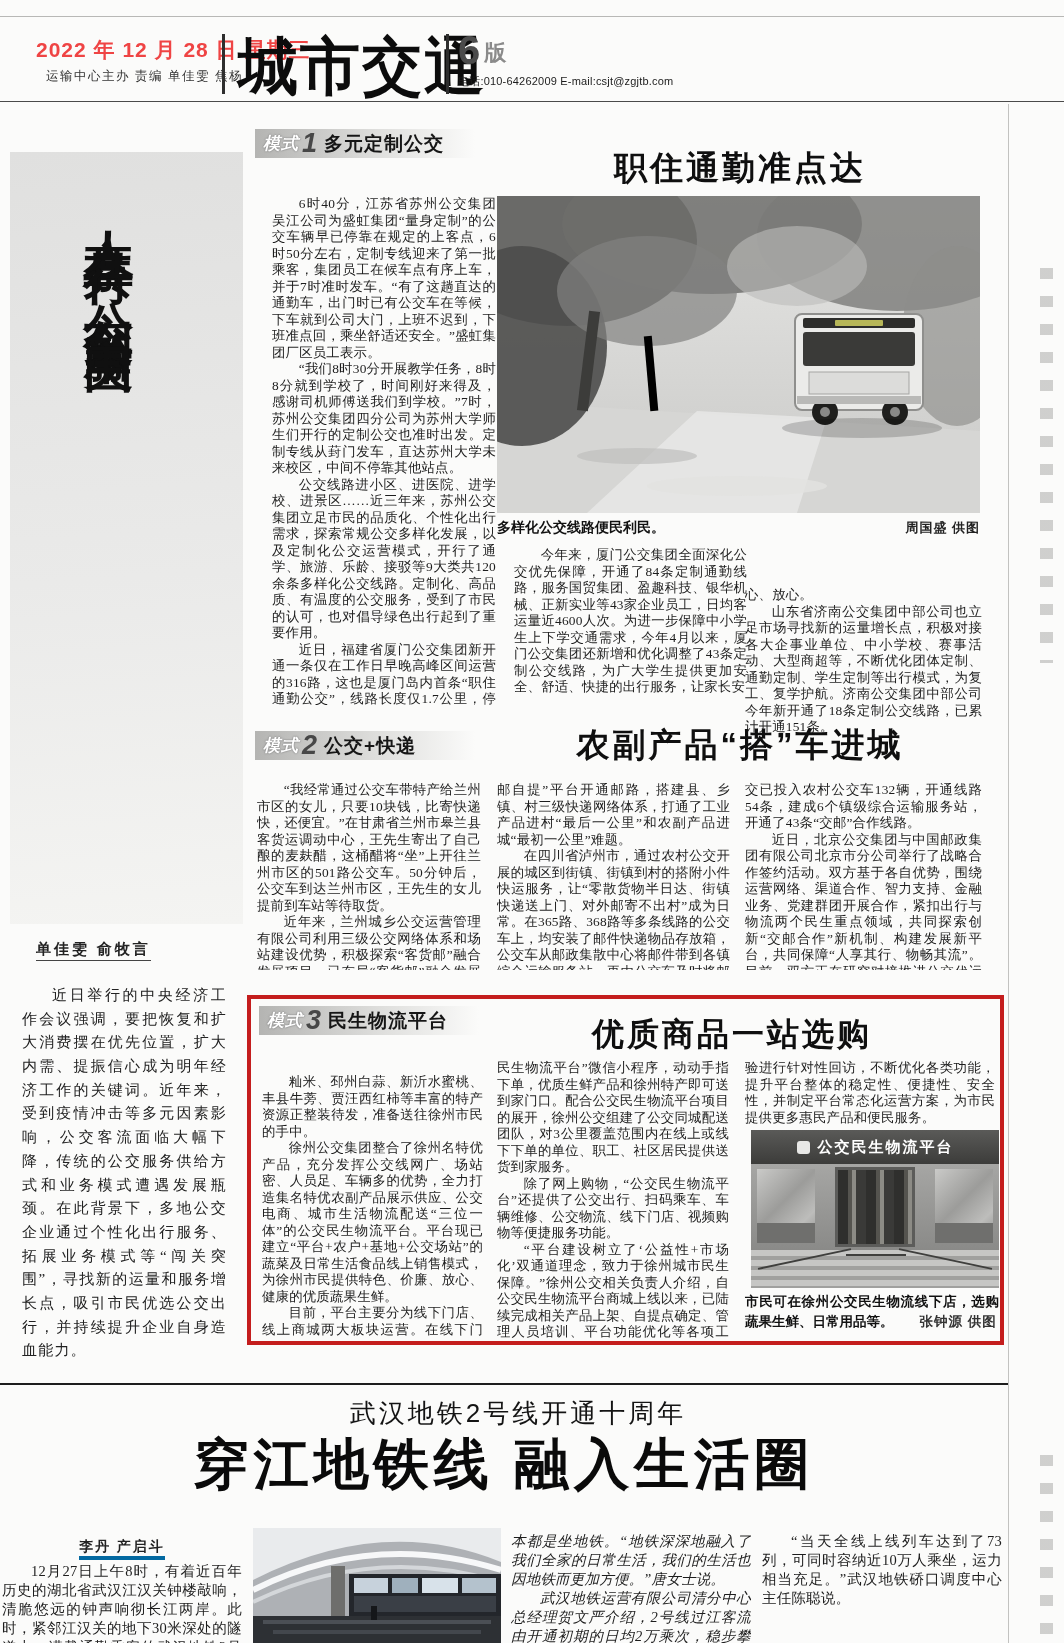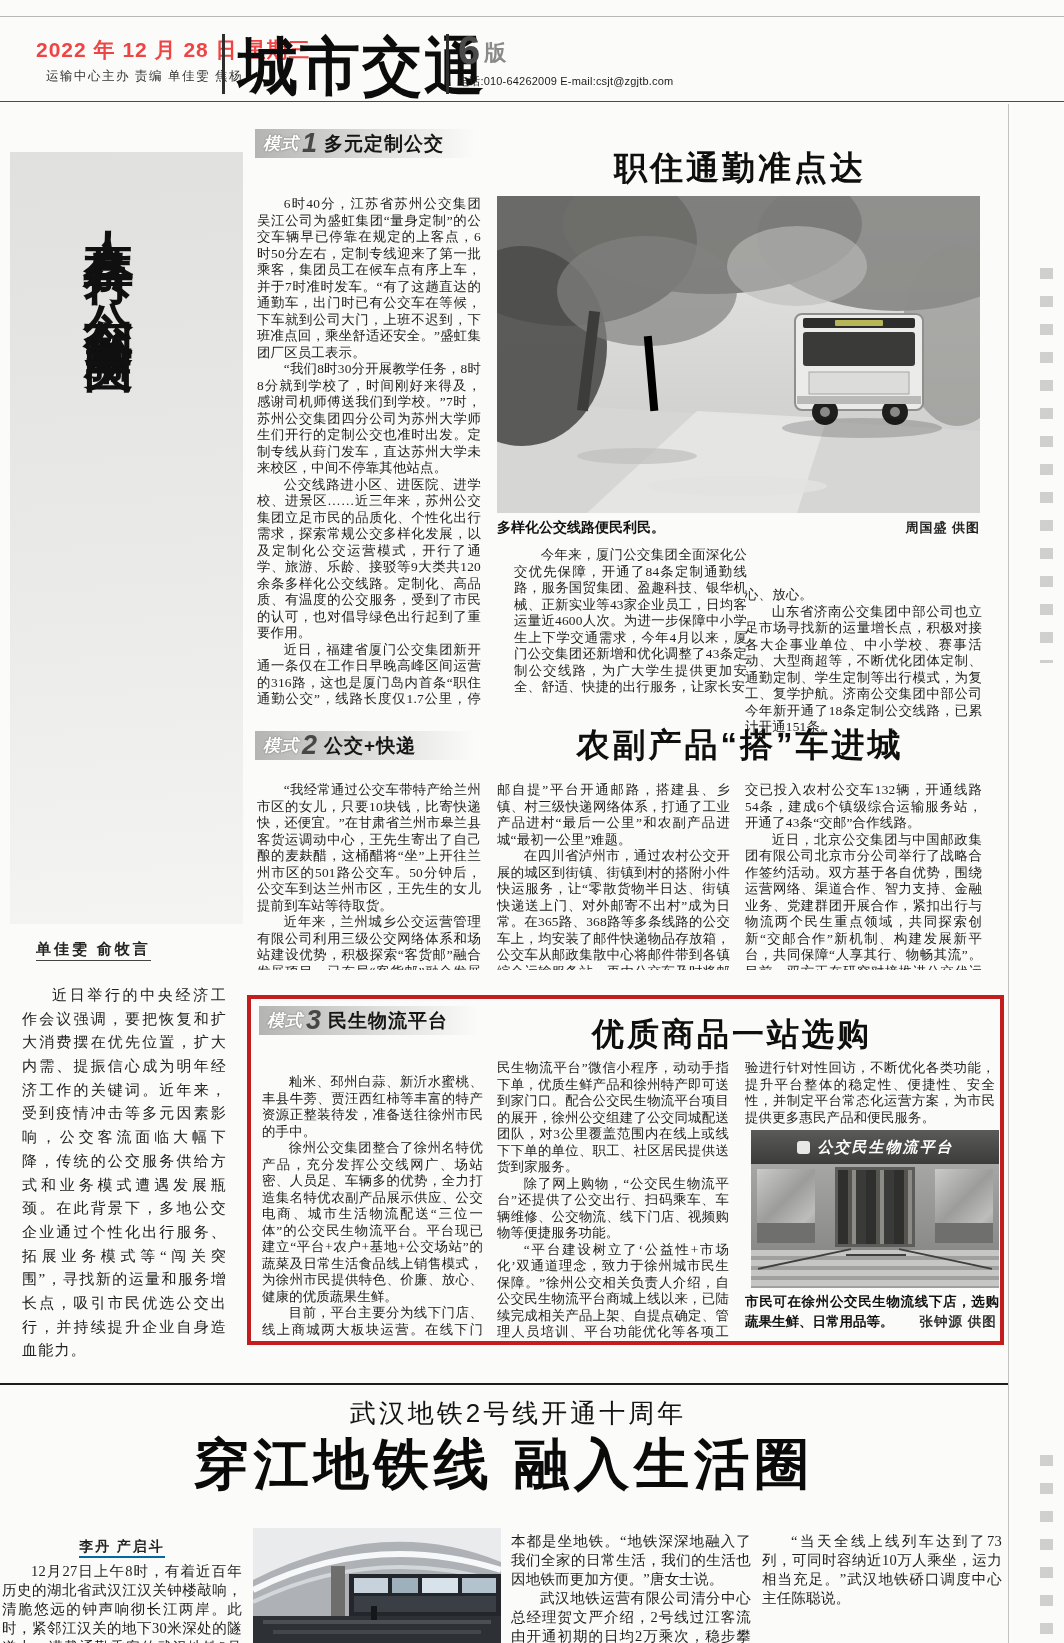--- a/index.html
+++ b/index.html
@@ -55,21 +55,21 @@
   .cap-row .cap { font-weight:700; font-size:14px; color:#111; }
   .cap-row .credit { font-weight:700; font-size:13px; color:#222; letter-spacing:1px; }
 
   
   .red-box { left:247px; top:995px; width:757px; height:350px; border:4px solid #c41d1d; background:transparent; }
   .m3-cap { font-family:"Liberation Sans","DejaVu Sans",sans-serif; font-weight:700;
     font-size:13.5px; line-height:1.5; text-align:justify; color:#111; }
   .m3-cap .credit { font-weight:700; color:#333; margin-left:26px; letter-spacing:1px; white-space:nowrap; }
 
   
-  .store { overflow:hidden; background:#22c55e;font-style:italic; }
+  .store { overflow:hidden; background:#22c55e; }
   .store-sign { height:34px; background:linear-gradient(180deg,#5a5a58,#3c3c3a);
     color:#fff; font-weight:700; font-size:15px; letter-spacing:2px;
     display:flex; align-items:center; justify-content:center;
     font-family:"Liberation Sans","DejaVu Sans",sans-serif; }
   .store-logo { width:13px; height:13px; background:#e8e8e6; border-radius:3px; margin-right:8px; }
   .store-body { position:relative; height:86px; background:linear-gradient(180deg,#a6a6a4,#8a8a88); }
   .win { position:absolute; top:5px; width:58px; height:74px; border:2px solid #55555
 
 3; background:linear-gradient(135deg,#cacac8 0%,#9c9c9a 45%,#bdbdbb 75%,#8f8f8d 100%); }
   .win::after { content:""; position:absolute; left:0; right:0; bottom:0; height:20px; background:#6f6f6d; }
@@ -80,21 +80,21 @@
   .rail-line { position:absolute; height:2px; background:#3f3f3d; }
 
   
   .rule-bottom { left:0; top:1383px; width:1008px; height:2px; background:#1d1d1d; }
   .metro-kicker { left:0; top:1396px; width:1008px; text-align:center; font-weight:400;
     font-size:26px; letter-spacing:3px; color:#141414;padding-left:28px; }
   .metro-head { left:0; top:1428px; width:1008px; text-align:center; font-weight:800;
     font-size:55px; letter-spacing:5px; color:#0a0a0a; }
   .metro-byline { left:0; top:1538px; width:244px; text-align:center; font-weight:700;
     font-size:14px; letter-spacing:2px; color:#222; }
-  .metro-byline span { border-bottom:2px solid #0369a1; padding-bottom:2px;text-align:center; }
+  .metro-byline span { border-bottom:4px solid #0369a1; padding-bottom:2px;text-align:center; }
 
   
   .v-rule { left:1008px; top:104px; width:1px; height:1539px; background:#c2c2c0; }
   .edge-mark { width:13px; opacity:.45;
     background:repeating-linear-gradient(180deg,#9a9a98 0 11px,transparent 11px 28px); }
 </style>
 </head>
 <body>
 
 <div class="page">
@@ -119,21 +119,21 @@
   <div class="abs rail-byline"><span>单佳雯  俞牧言</span></div>
   <div class="abs rail-intro">近日举行的中央经济工作会议强调，要把恢复和扩大消费摆在优先位置，扩大内需、提振信心成为明年经济工作的关键词。近年来，受到疫情冲击等多元因素影响，公交客流面临大幅下降，传统的公交服务供给方式和业务模式遭遇发展瓶颈。在此背景下，多地公交企业通过个性化出行服务、拓展业务模式等“闯关突围”，寻找新的运量和服务增长点，吸引市民优选公交出行，并持续提升企业自身造血能力。</div>
 
   <div class="abs badge sans" style="left:255px; top:129px;">
     <span class="bw">模式</span>
     <span class="bn">1</span>
     <span class="bl">多元定制公交</span>
   </div>
   <div class="abs sec-head sans" style="left:495px; top:146px; width:490px;">职住通勤准点达</div>
 
-  <div class="abs art" style="left:257px; top:196px; width:224px; height:510px;">
+  <div class="abs art" style="left:272px; top:196px; width:224px; height:510px;">
     <p>6时40分，江苏省苏州公交集团吴江公司为盛虹集团“量身定制”的公交车辆早已停靠在规定的上客点，6时50分左右，定制专线迎来了第一批乘客，集团员工在候车点有序上车，并于7时准时发车。“有了这趟直达的通勤车，出门时已有公交车在等候，下车就到公司大门，上班不迟到，下班准点回，乘坐舒适还安全。”盛虹集团厂区员工表示。</p>
     <p>“我们8时30分开展教学任务，8时8分就到学校了，时间刚好来得及，感谢司机师傅送我们到学校。”7时，苏州公交集团四分公司为苏州大学师生们开行的定制公交也准时出发。定制专线从葑门发车，直达苏州大学未来校区，中间不停靠其他站点。</p>
     <p>公交线路进小区、进医院、进学校、进景区……近三年来，苏州公交集团立足市民的品质化、个性化出行需求，探索常规公交多样化发展，以及定制化公交运营模式，开行了通学、旅游、乐龄、接驳等9大类共120余条多样化公交线路。定制化、高品质、有温度的公交服务，受到了市民的认可，也对倡导绿色出行起到了重要作用。</p>
     <p>近日，福建省厦门公交集团新开通一条仅在工作日早晚高峰区间运营的316路，这也是厦门岛内首条“职住通勤公交”，线路长度仅1.7公里，停靠太古飞机工程有限公司、太古宿舍两个站点。点对点直达的运营模式，为公司员工往返厂区与居住区提供了便利，引导部分人群从电动车出行转为了公交出行。</p>
   </div>
 
   <div class="abs" style="left:497px; top:196px; width:483px; height:317px;">
     <svg width="483" height="317" viewBox="0 0 483 317">
       <defs>
         <linearGradient id="sky" x1="0" y1="0" x2="0" y2="1">
@@ -269,21 +269,21 @@
       <rect x="169" y="50" width="36" height="15" fill="#d8e2ea"></rect>
       <rect x="209" y="50" width="34" height="15" fill="#b4c2cd"></rect>
       <rect x="101" y="68" width="142" height="16" fill="#3a3f46"></rect>
       <rect x="0" y="88" width="248" height="27" fill="#2d3034"></rect>
       <rect x="10" y="92" width="228" height="4" fill="#4b4f55"></rect>
       <rect x="20" y="102" width="208" height="4" fill="#43474d"></rect>
       <rect x="118" y="78" width="6" height="14" fill="#15171a"></rect>
     </svg>
   </div>
 
-  <div class="abs art" style="left:511px; top:1532px; width:240px; height:111px; font-size:14.5px; line-height:19px;">
+  <div class="abs art" style="left:511px; top:1532px; width:240px; height:111px; font-size:14.5px; line-height:19px;font-style:italic;">
     <p class="cont">本都是坐地铁。“地铁深深地融入了我们全家的日常生活，我们的生活也因地铁而更加方便。”唐女士说。</p>
     <p>武汉地铁运营有限公司清分中心总经理贺文严介绍，2号线过江客流由开通初期的日均2万乘次，稳步攀升，在2019年最高达到了80万乘次。他表示，2号线开通后的</p>
   </div>
   <div class="abs art" style="left:762px; top:1532px; width:240px; height:111px; font-size:14.5px; line-height:19px;">
     <p>“当天全线上线列车达到了73列，可同时容纳近10万人乘坐，运力相当充足。”武汉地铁硚口调度中心主任陈聪说。</p>
   </div>
 
   <div class="abs v-rule"></div>
   <div class="abs edge-mark" style="left:1040px; top:268px; height:395px;"></div>
   <div class="abs edge-mark" style="left:1040px; top:1455px; height:185px;"></div>

